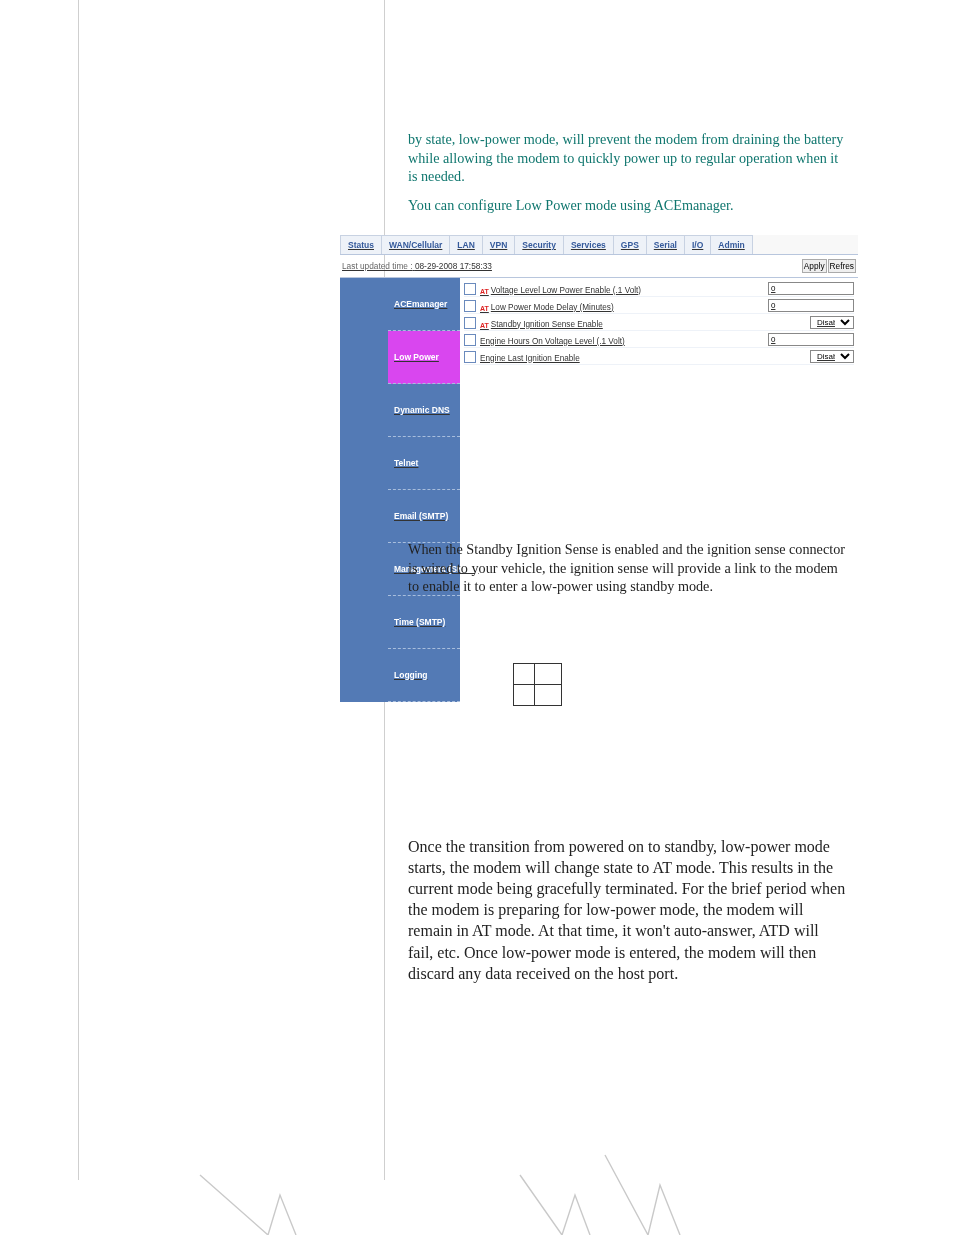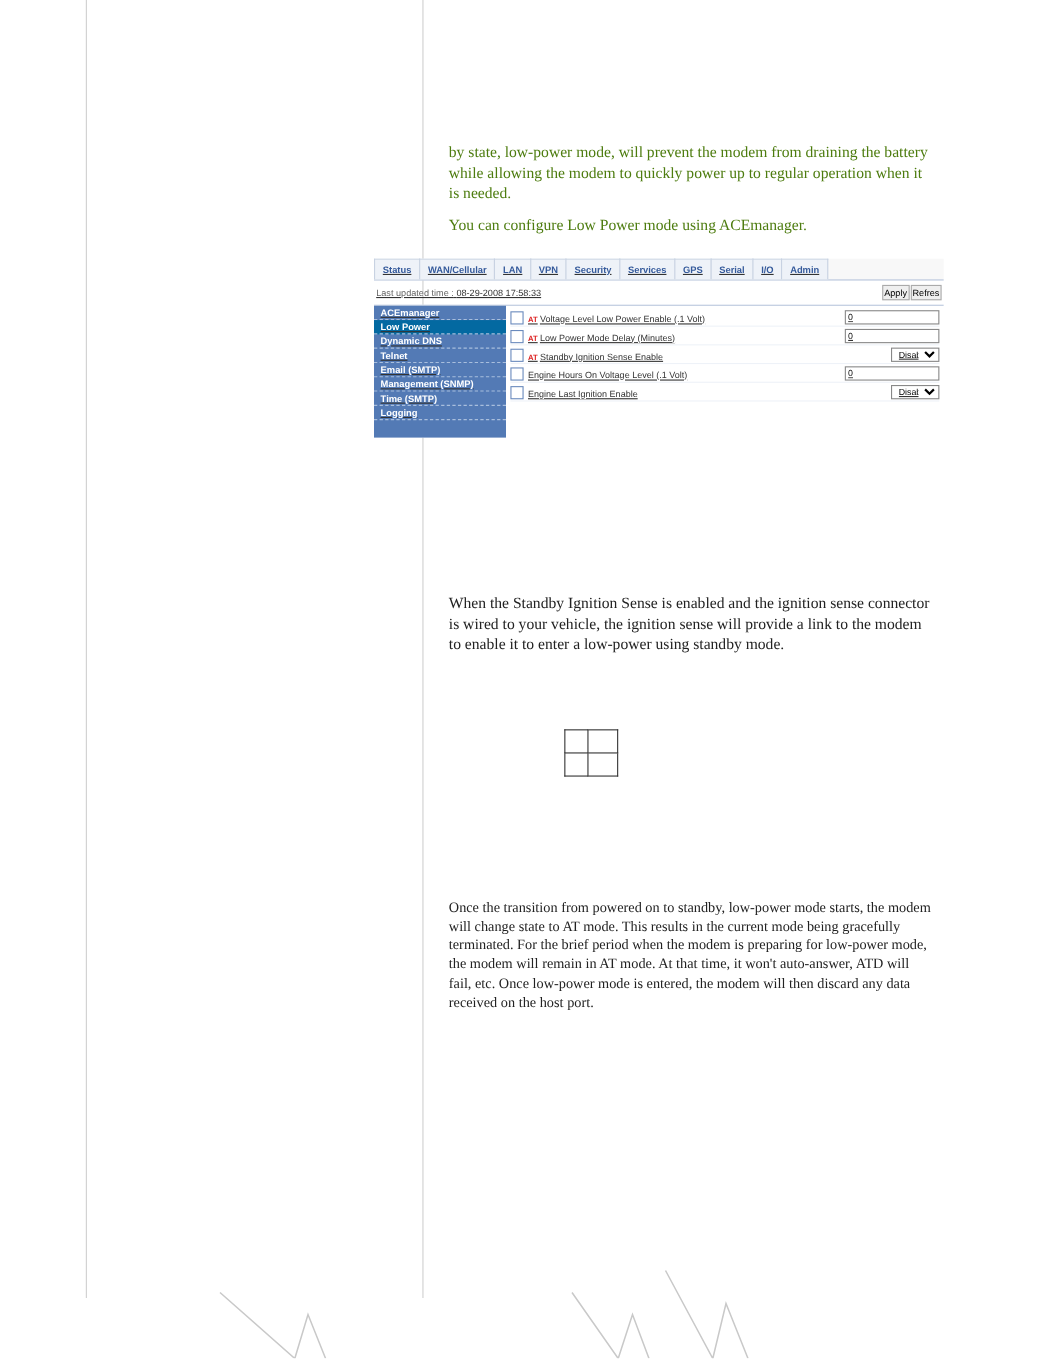--- a/index.html
+++ b/index.html
@@ -36,39 +36,39 @@
     height: 1180px;
     background: #cfcfcf;
   }
   .content {
     position: absolute;
     left: 408px;
     top: 130px;
     width: 440px;
     font-size: 14.2px;
     line-height: 1.32;
-    color: #4d7c0f;
+    color: #0f766e;
   }
   .content p { margin: 0 0 10px 0; }
   .section2 {
     position: absolute;
     left: 408px;
     top: 540px;
     width: 440px;
     font-size: 14.2px;
     line-height: 1.32;
     color: #222;
   }
   .section2 p { margin: 0 0 10px 0; }
   .section3 {
     position: absolute;
     left: 408px;
-    top: 816px;
+    top: 836px;
     width: 440px;
-    font-size: 13px;
+    font-size: 16px;
     line-height: 1.32;
     color: #222;
   }
   .section3 p { margin: 0 0 10px 0; }
   
   .mini-table {
     position: absolute;
     left: 513px;
     top: 663px;
     border-collapse: collapse;
@@ -131,26 +131,27 @@
   }
   .ace-sidebar {
     width: 120px;
     background: #537ab5;
     color: #fff;
     padding: 0;
     font-size: 8.5px;
     font-weight: bold;
   }
   .ace-sidebar-item {
-    padding: 1px 6px;
+    padding: 21px 6px;
     border-bottom: 1px dashed #a8bedd;
     white-space: nowrap;
+    margin-left: 48px;
   }
   .ace-sidebar-item.sel {
-    background: #0369a1;
+    background: #d946ef;
   }
   .ace-main {
     flex: 1;
     padding: 2px 4px;
   }
   .ace-row {
     display: flex;
     align-items: flex-end;
     padding: 1.5px 0;
     border-bottom: 1px solid #eef2f8;

